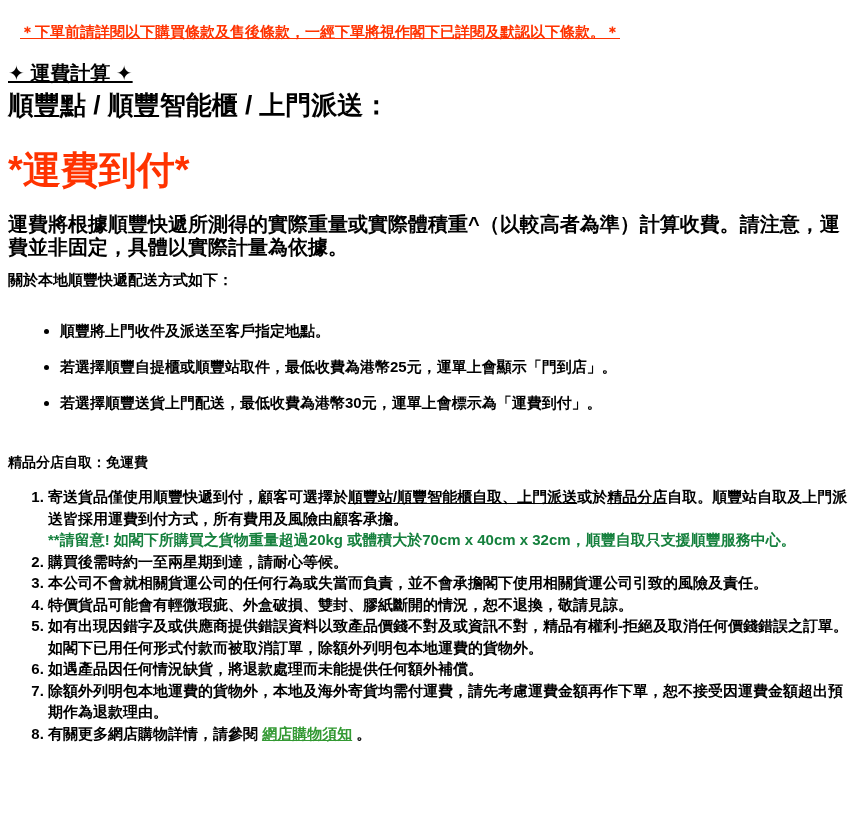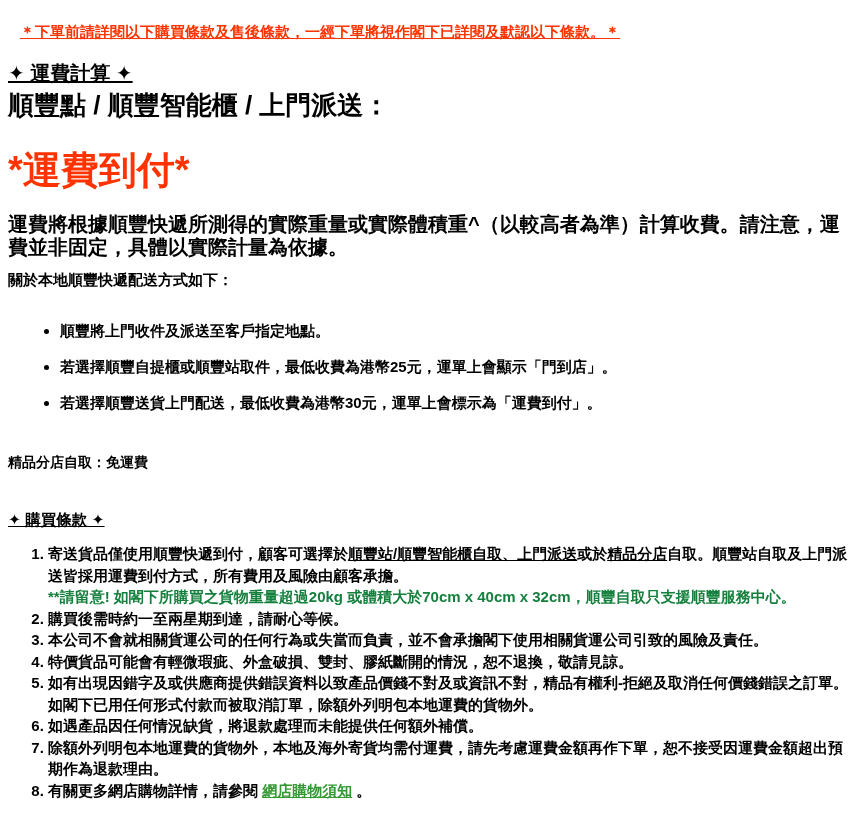--- a/index.html
+++ b/index.html
@@ -106,21 +106,20 @@
 
   <ul class="delivery-list">
     <li>順豐將上門收件及派送至客戶指定地點。</li>
     <li>若選擇順豐自提櫃或順豐站取件，最低收費為港幣25元，運單上會顯示「門到店」。</li>
     <li>若選擇順豐送貨上門配送，最低收費為港幣30元，運單上會標示為「運費到付」。</li>
   </ul>
 
 
   <p class="store-pickup">精品分店自取：免運費</p>
 
-  <h3 class="terms-title">✦ 購買條款 ✦</h3>
 
   <ol class="terms-list">
     <li>
       <span>寄送貨品僅使用順豐快遞到付，顧客可選擇於</span><span class="u-seg">順豐站/順豐智能櫃自取、上門派送</span><span>或於</span><span class="u-seg">精品分店</span><span>自取。順豐站自取及上門派送皆採用運費到付方式，所有費用及風險由顧客承擔。</span><br>
       <span class="warn-text">**請留意! 如閣下所購買之貨物重量超過20kg 或體積大於70cm x 40cm x 32cm，順豐自取只支援順豐服務中心。</span>
     </li>
     <li>購買後需時約一至兩星期到達，請耐心等候。</li>
     <li>本公司不會就相關貨運公司的任何行為或失當而負責，並不會承擔閣下使用相關貨運公司引致的風險及責任。</li>
     <li>特價貨品可能會有輕微瑕疵、外盒破損、雙封、膠紙斷開的情況，恕不退換，敬請見諒。</li>
     <li>如有出現因錯字及或供應商提供錯誤資料以致產品價錢不對及或資訊不對，精品有權利-拒絕及取消任何價錢錯誤之訂單。如閣下已用任何形式付款而被取消訂單，除額外列明包本地運費的貨物外。</li>

